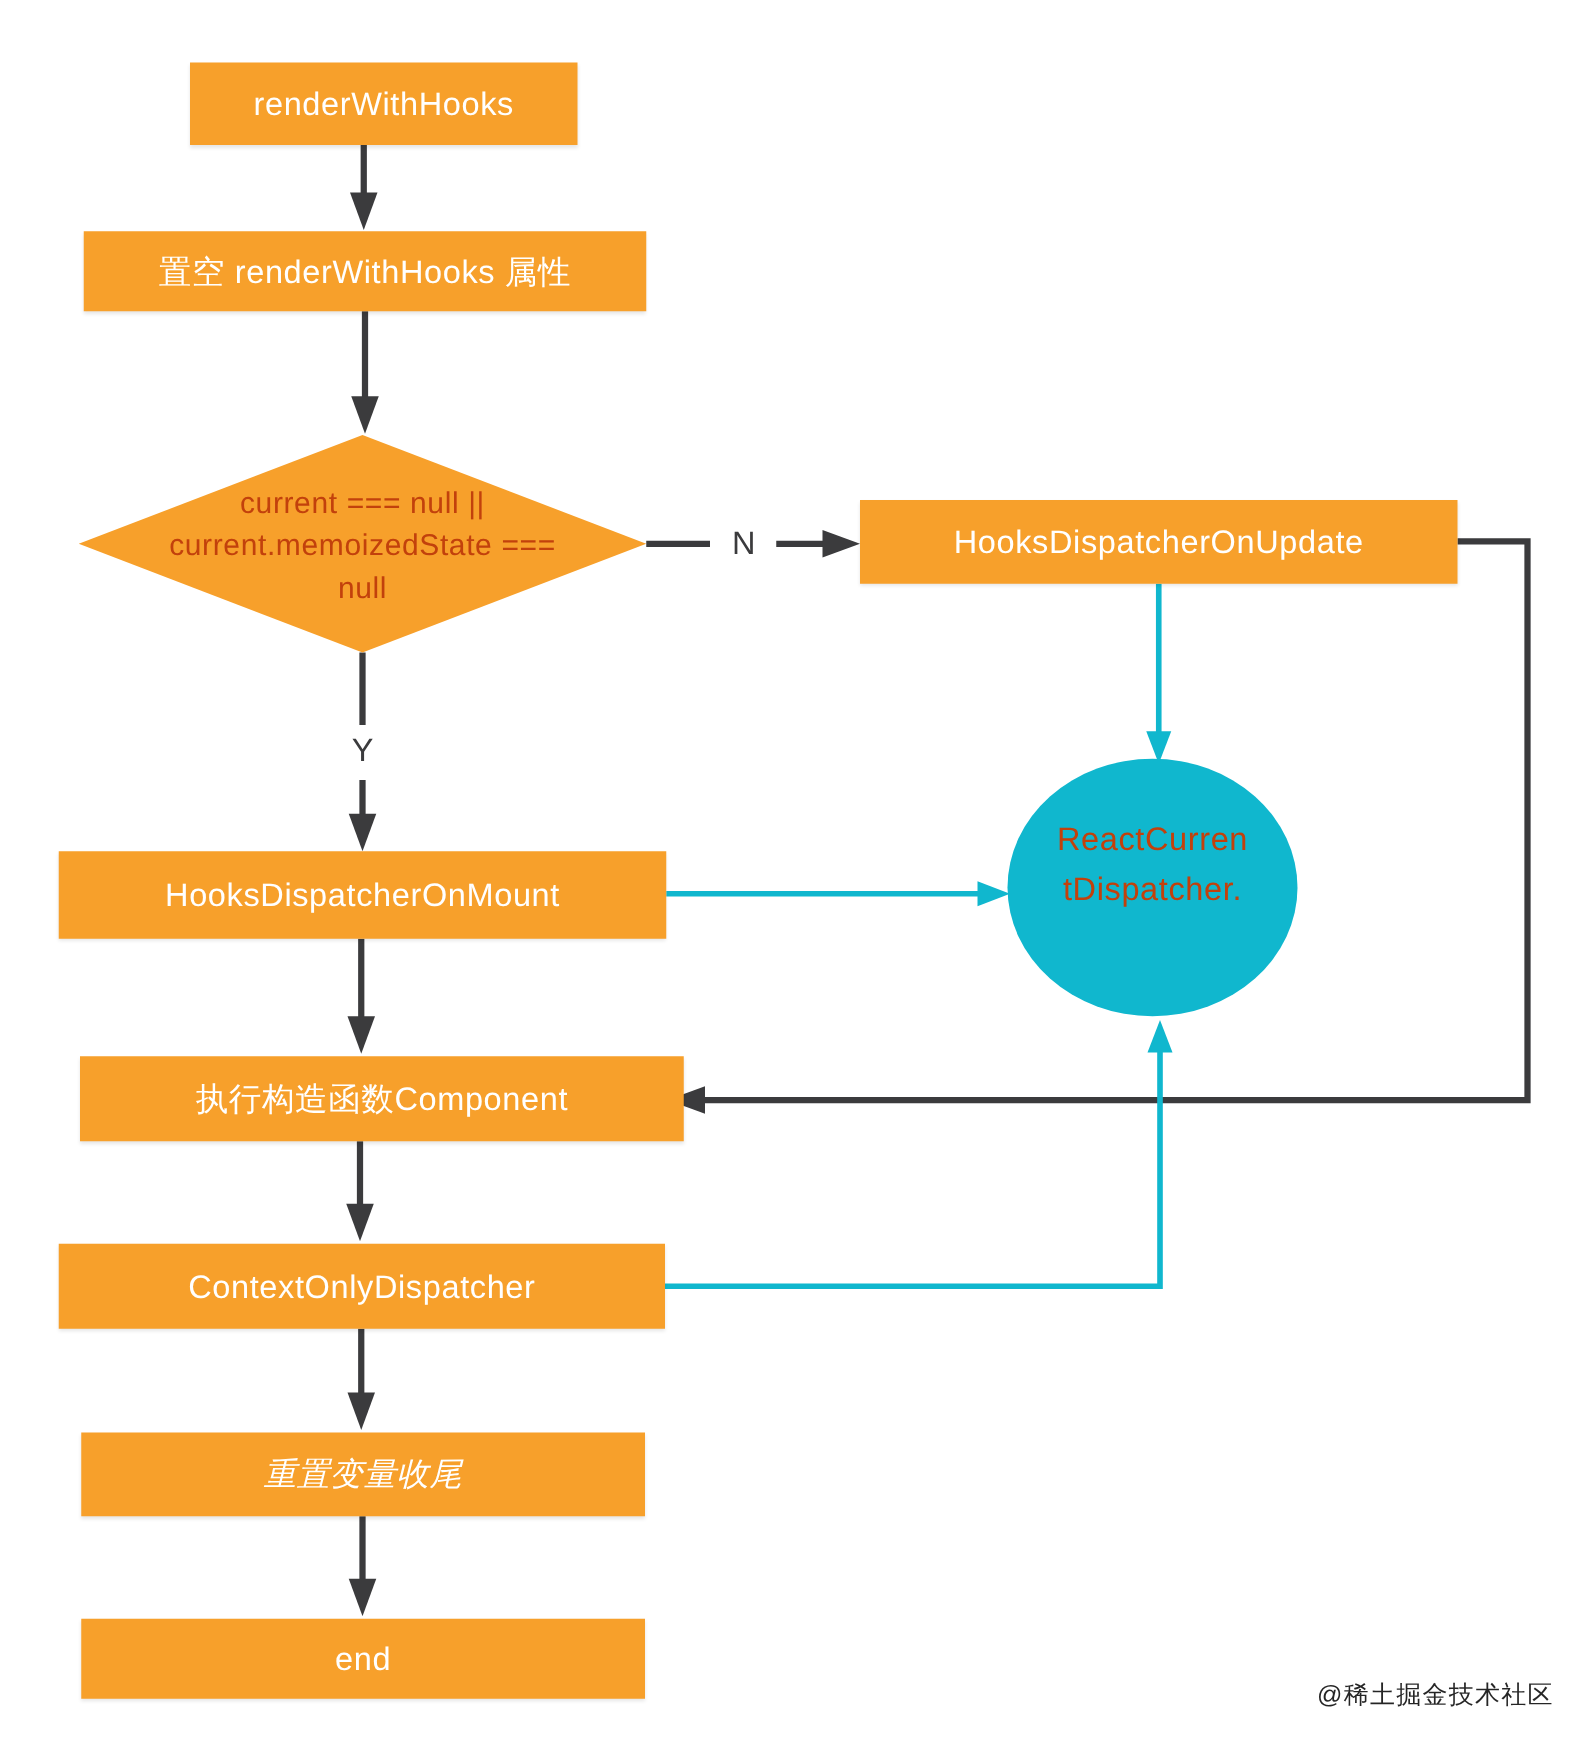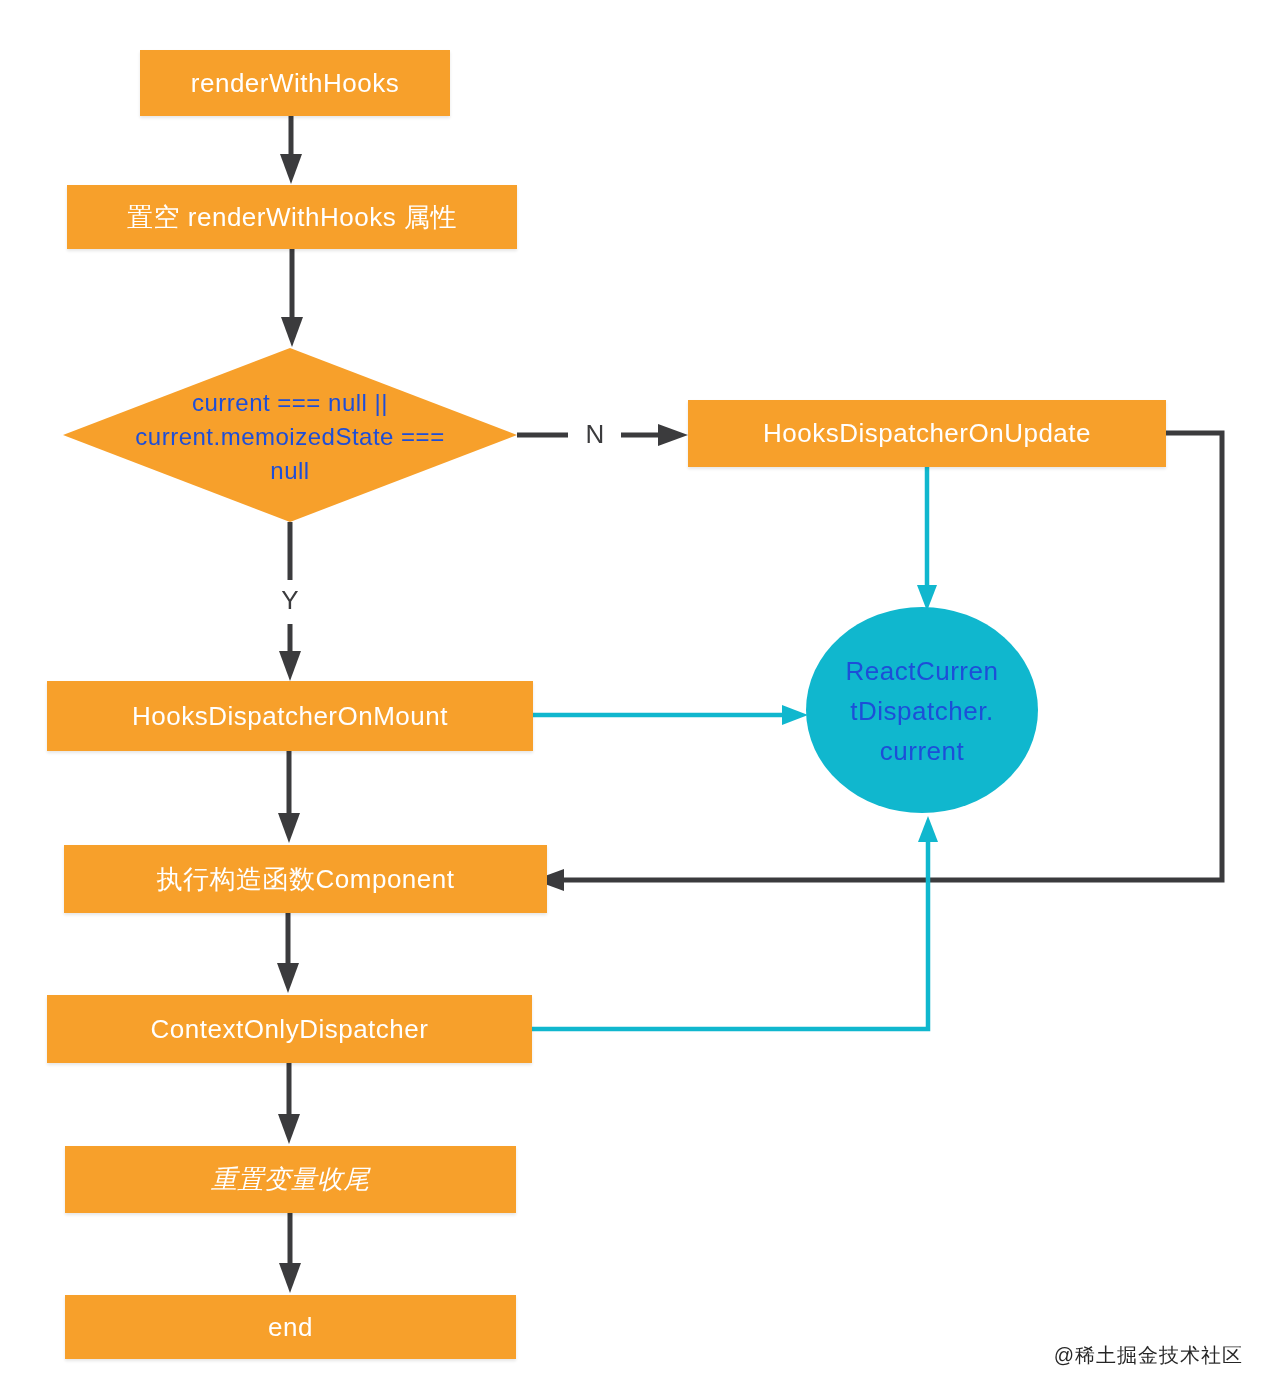--- a/index.html
+++ b/index.html
@@ -29,21 +29,21 @@
     background: #F7A02B;
     color: #ffffff;
     font-size: 26px;
     letter-spacing: 0.5px;
     box-shadow: 0 2px 3px rgba(0,0,0,0.10);
     text-align: center;
     box-sizing: border-box;
   }
   .shape-label {
     position: absolute;
-    color: #1d4ed8;
+    color: #c2410c;
     text-align: center;
     pointer-events: none;
   }
   .diamond-label { font-size: 24px; line-height: 34px; letter-spacing: 0.5px; }
   .circle-label  { font-size: 26px; line-height: 40px; letter-spacing: 0.5px; }
   .edge-label {
     position: absolute;
     color: #3B3B3D;
     font-size: 26px;
     text-align: center;
@@ -111,21 +111,21 @@
       <polygon points="917,585 937,585 927,611"></polygon>
       <polygon points="782,705 782,725 808,715"></polygon>
       <polygon points="918,842 938,842 928,816"></polygon>
     </g>
 
     <polygon points="63,435 290,348 517,435 290,522" fill="#F7A02B"></polygon>
 
     <ellipse cx="922" cy="710" rx="116" ry="103" fill="#10B7CE"></ellipse>
   </svg>
 
-  <div class="node" style="left:140px; top:50px; width:310px; height:66px;">
+  <div class="node" style="left:152px; top:50px; width:310px; height:66px;">
     <span>renderWithHooks</span>
   </div>
 
   <div class="node" style="left:67px; top:185px; width:450px; height:64px;">
     <span>置空 renderWithHooks 属性</span>
   </div>
 
   <div class="node" style="left:688px; top:400px; width:478px; height:67px;">
     <span>HooksDispatcherOnUpdate</span>
   </div>
@@ -152,21 +152,20 @@
 
   <div class="shape-label diamond-label" style="left:100px; top:386px; width:380px;">
     <div>current === null ||</div>
     <div>current.memoizedState ===</div>
     <div>null</div>
   </div>
 
   <div class="shape-label circle-label" style="left:812px; top:651px; width:220px;">
     <div>ReactCurren</div>
     <div>tDispatcher.</div>
-    <div>current</div>
   </div>
 
   <div class="edge-label" style="left:575px; top:419px; width:40px;">N</div>
 
   <div class="edge-label" style="left:270px; top:585px; width:40px;">Y</div>
 
   <div class="watermark" style="right:31px; top:1342px;">@稀土掘金技术社区</div>
 
 </div>
 

